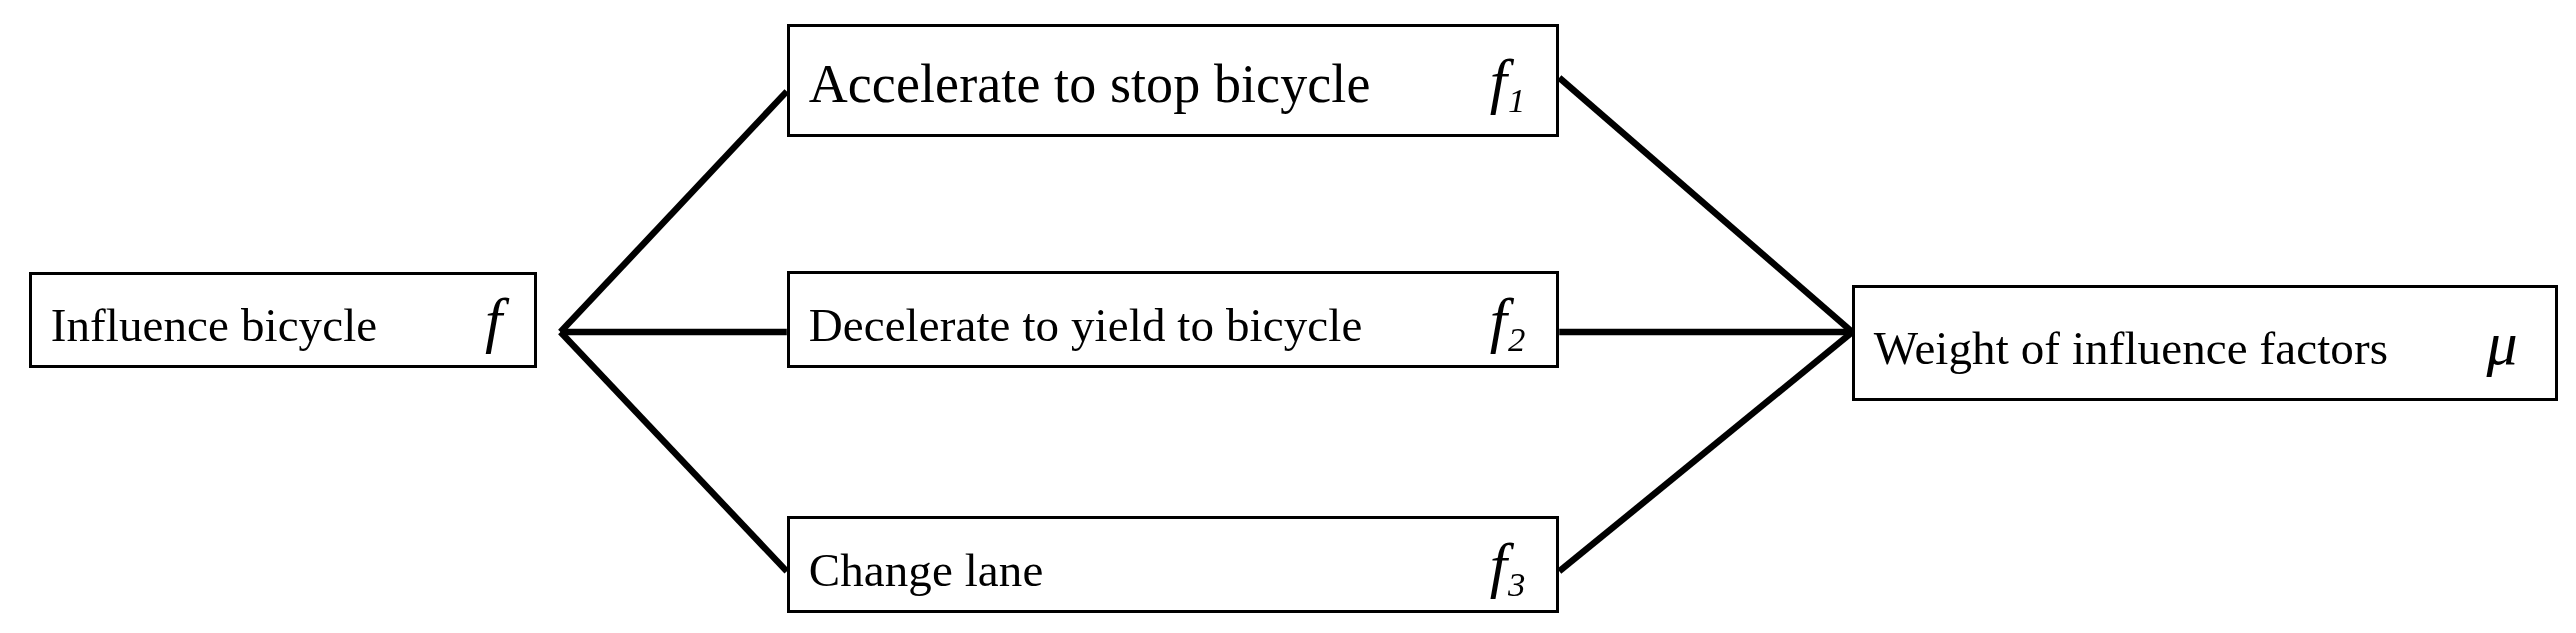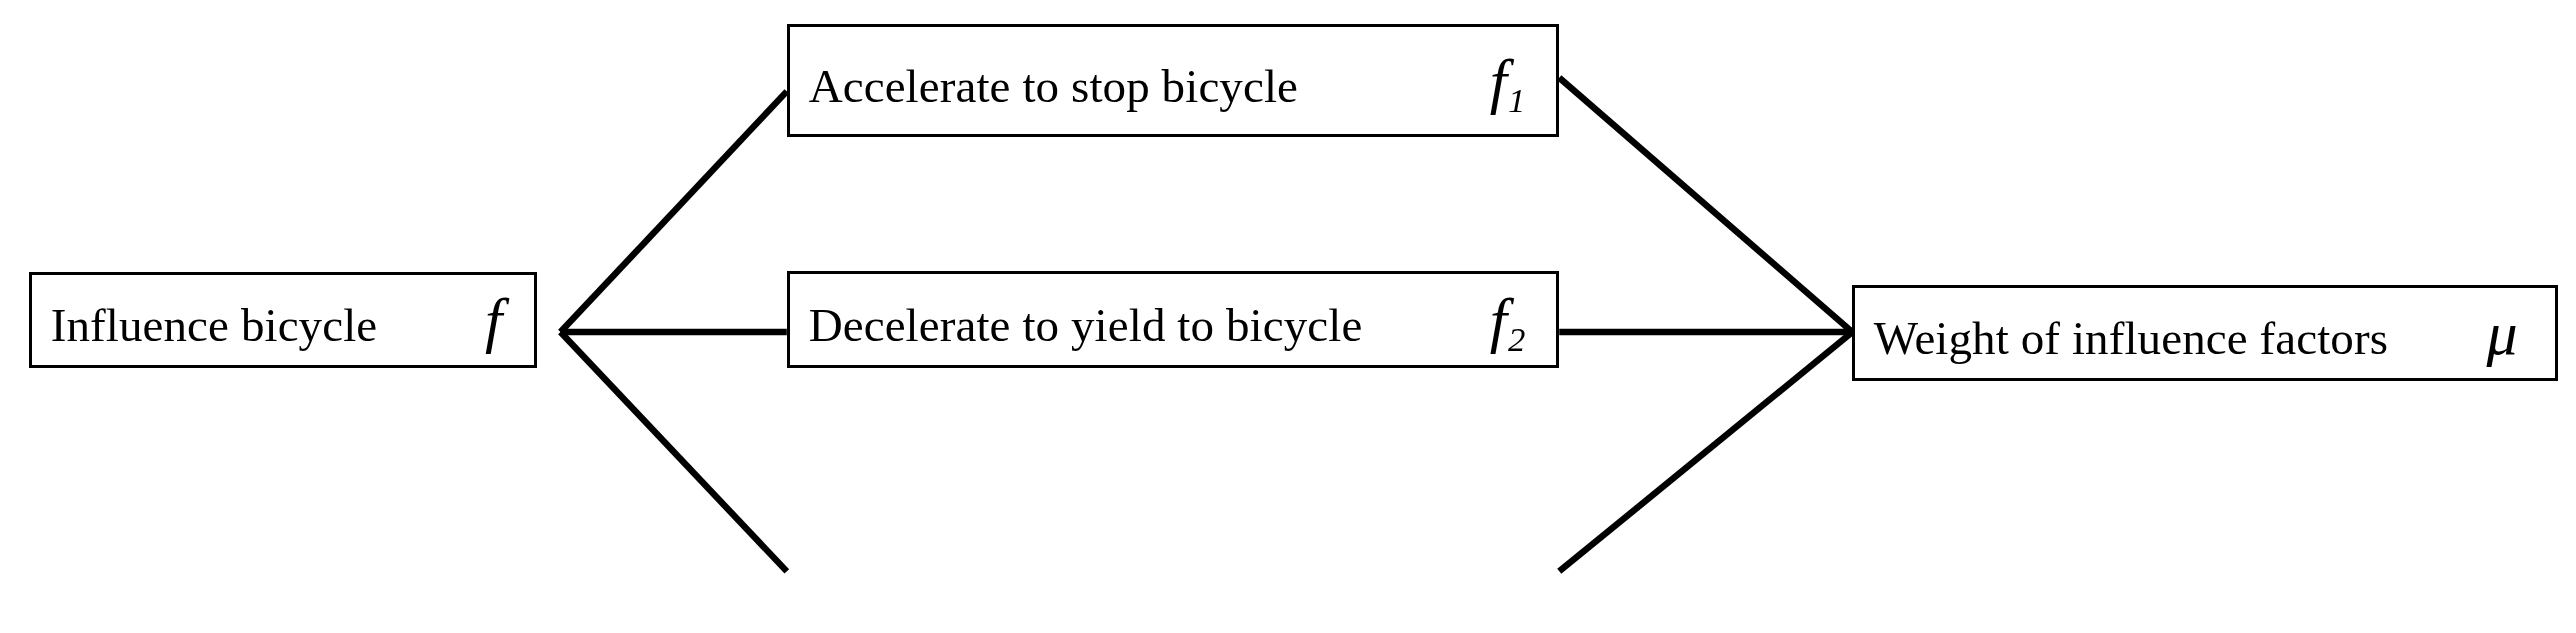--- a/index.html
+++ b/index.html
@@ -71,23 +71,23 @@
     padding-left: 29px;
     padding-right: 18.7px;
     color: #000000;
   }
 
   
   #node-source       { left: 29px;   top: 272px; width: 508px;  height: 96px; }
   #node-opt-1        { left: 787px; top: 24px;  width: 772px; height: 113px; }
   #node-opt-2        { left: 787px; top: 271px; width: 772px; height: 97px; }
   #node-opt-3        { left: 787px; top: 516px; width: 772px; height: 97px; }
-  #node-target       { left: 1852px; top: 285px; width: 706px;  height: 96px; text-align: right; }
+  #node-target       { left: 1852px; top: 285px; width: 706px;  height: 116px; text-align: right; }
 
-  #node-opt-1 .node-label { font-size: 47px; }
+  #node-opt-1 .node-label { font-size: 54px; }
   #node-opt-2 .node-label { font-size: 47px; }
   #node-opt-3 .node-label { font-size: 47px; }
   #node-source .node-label { font-size: 47px; }
   #node-target .node-label { font-size: 47px; }
 </style>
 </head>
 <body>
 
 <div id="canvas">
 
@@ -118,20 +118,26 @@
     </div>
   </div>
 
   <div class="node" id="node-opt-2">
     <div class="node-inner">
       <span class="node-label">Decelerate to yield to bicycle</span>
       <span class="node-sym"><span>f</span><sub>2</sub></span>
     </div>
   </div>
 
+  <div class="node" id="node-opt-3">
+    <div class="node-inner">
+      <span class="node-label">Change lane</span>
+      <span class="node-sym"><span>f</span><sub>3</sub></span>
+    </div>
+  </div>
 
   <div class="node" id="node-target">
     <div class="node-inner">
       <span class="node-label">Weight of influence factors</span>
       <span class="sym-greek">μ</span>
     </div>
   </div>
 
 </div>
 

